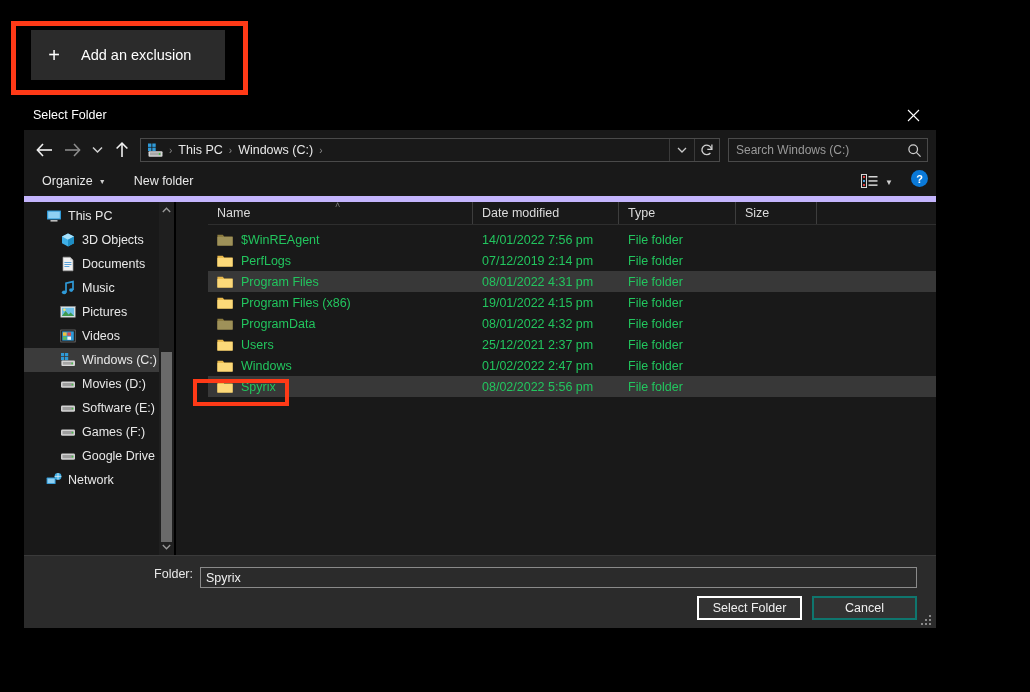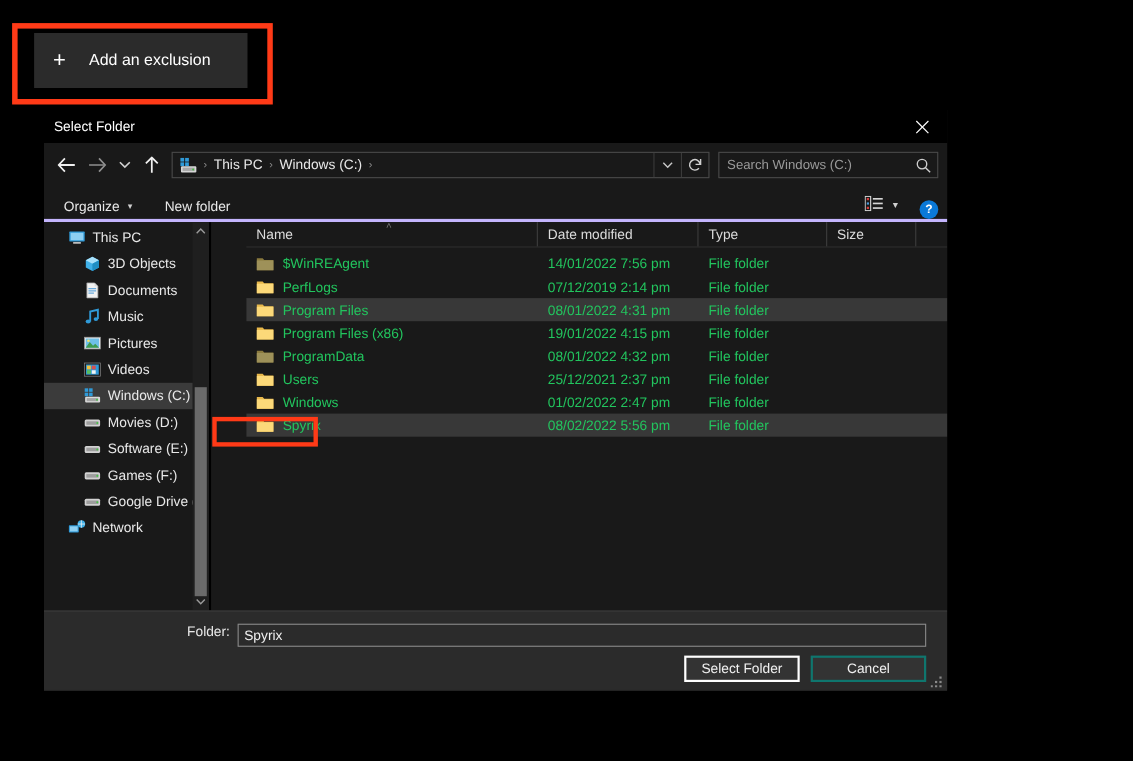--- a/index.html
+++ b/index.html
@@ -51,22 +51,22 @@
     border: 5px solid #ff3a17;
     box-sizing: border-box;
     pointer-events: none;
   }
   #annot-add-exclusion { left: 11px; top: 21px; width: 237px; height: 74px; }
   #annot-spyrix { left: 193px; top: 379px; width: 96px; height: 27px; border-width: 4px; }
 
   
   #select-folder-dialog {
     position: absolute;
-    left: 40px; top: 100px;
-    width: 821px; height: 528px;
+    left: 24px; top: 100px;
+    width: 912px; height: 528px;
     background: #2b2b2b;
     color: #e8e8e8;
     font-size: 12.5px;
     box-sizing: border-box;
   }
 
   
   #dialog-titlebar {
     height: 30px;
     background: #000000;
@@ -164,24 +164,24 @@
     min-width: 0;
   }
   #search-input::placeholder { color: #9a9a9a; }
   #search-icon-wrap { width: 26px; display:flex; align-items:center; justify-content:center; }
 
   
   #dialog-commandbar {
     height: 32px;
     background: #191919;
     display: flex;
-    align-items: flex-end;
+    align-items: flex-start;
     padding: 0 8px 0 12px;
     box-sizing: border-box;
-    border-bottom: 3px solid #c4b5fd;
+    border-bottom: 6px solid #c4b5fd;
   }
   .cmd-item {
     color: #e8e8e8;
     font-size: 12.5px;
     padding: 4px 6px;
     display: flex;
     align-items: center;
     gap: 6px;
     cursor: default;
   }

